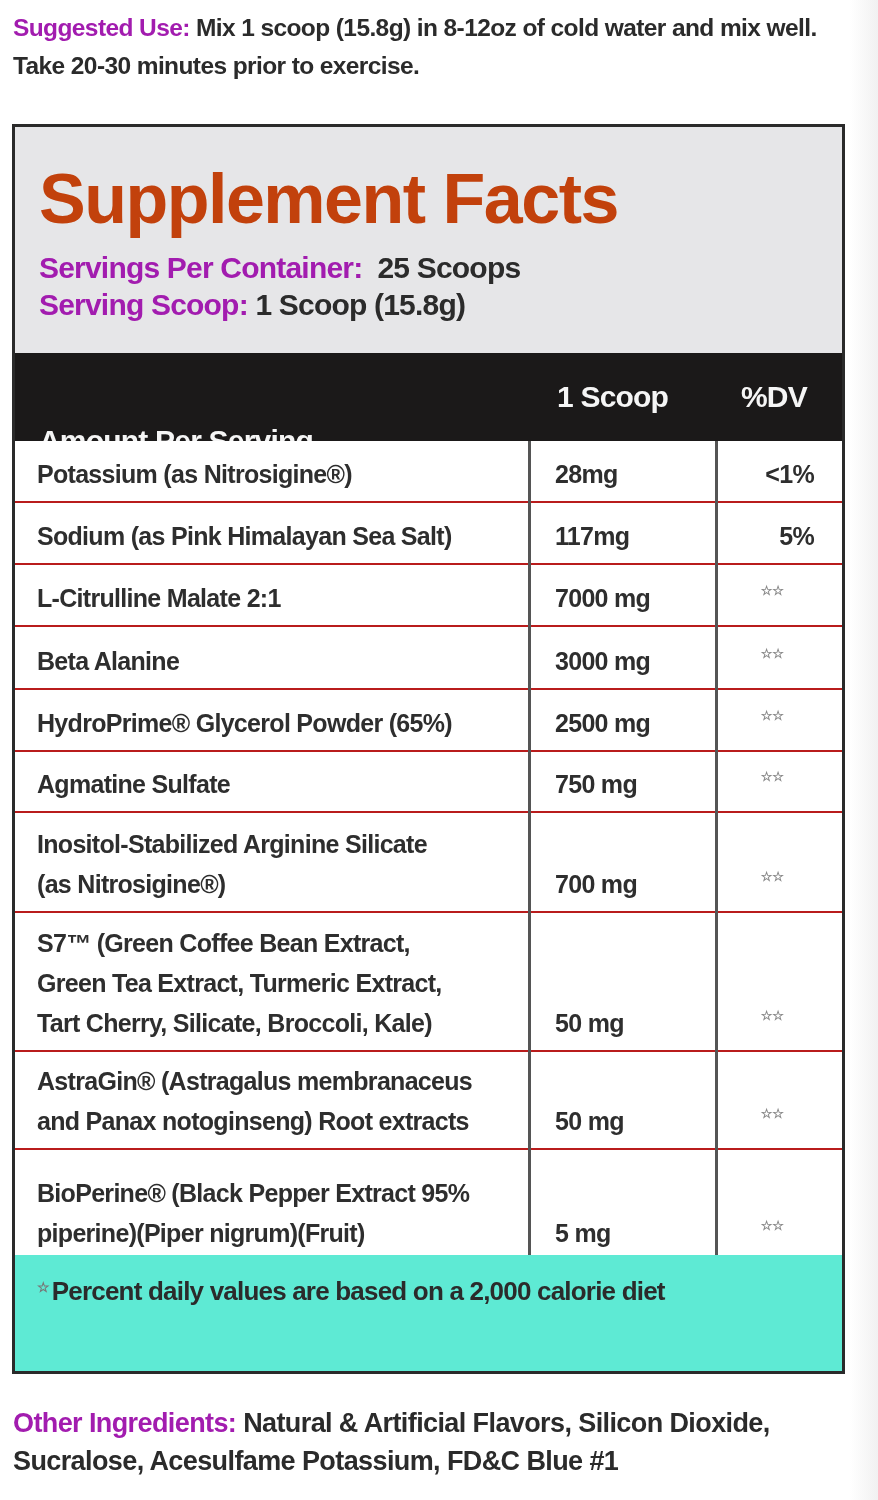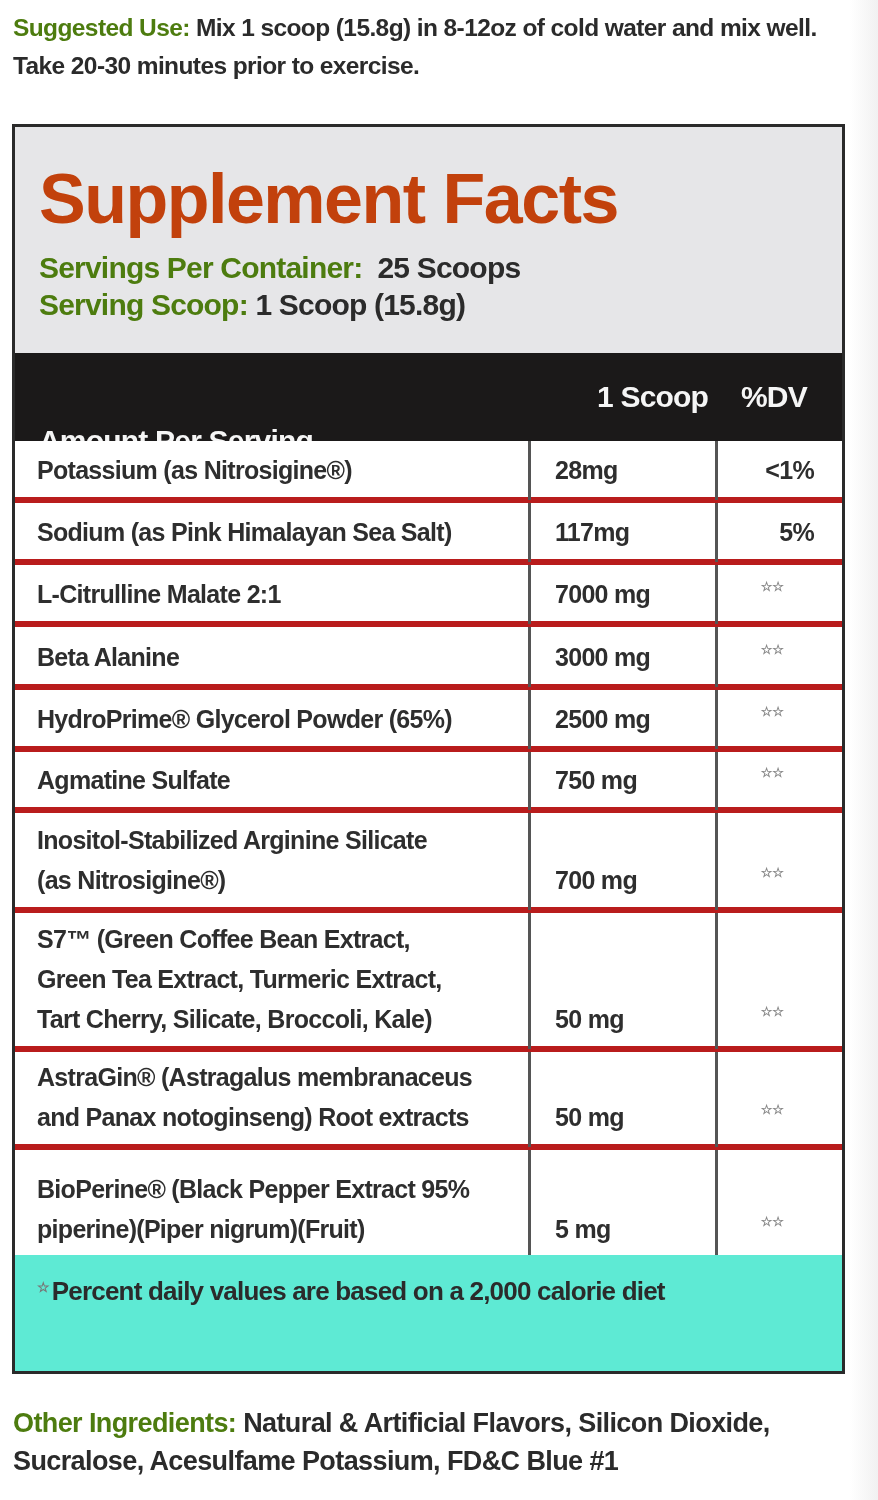--- a/index.html
+++ b/index.html
@@ -3,21 +3,21 @@
   <meta charset="utf-8">
   <style>
     * { box-sizing: border-box; margin: 0; padding: 0; }
     html, body { width: 878px; height: 1500px; overflow: hidden; }
     body {
       background: linear-gradient(to right, #ffffff 0px, #ffffff 850px, #f1f1f1 878px);
       font-family: "Liberation Sans", sans-serif;
       color: #262626;
       position: relative;
     }
-    .red { color: #4d7c0f; }
+    .red { color: #a21caf; }
     .suggested {
       position: absolute; left: 13px; top: 9px; width: 830px;
       font-size: 24.5px; line-height: 38px; font-weight: bold;
       letter-spacing: -0.6px; color: #2b2b2b;
     }
     .facts-box {
       position: absolute; left: 12px; top: 124px; width: 833px; height: 1250px;
       border: 3px solid #2a2a2a;
       background: #e6e6e8;
     }
@@ -33,29 +33,29 @@
     }
     .serving-line.l1 { top: 123px; }
     .serving-line.l2 { top: 160px; }
     .header-bar {
       position: absolute; left: 0; top: 226px; width: 827px; height: 88px;
       background: #1b1919; color: #f5f5f5;
       font-size: 30px; font-weight: bold; letter-spacing: -0.8px;
     }
     .header-bar span { position: absolute; top: 26px; line-height: 36px; }
     .h-name { left: 24px; margin-top: 44px; }
-    .h-amt { left: 542px; margin-left: 40px; }
+    .h-amt { left: 542px; }
     .h-dv { left: 726px; }
     .rows {
       position: absolute; left: 0; top: 314px; width: 827px;
       background: #ffffff;
     }
     .row {
       position: relative; width: 827px;
-      border-bottom: 6px solid #b91c1c;
+      border-bottom: 2px solid #b91c1c;
       font-size: 25px; font-weight: bold; letter-spacing: -0.7px;
       color: #2e2e2e; line-height: 40px;
     }
     .row .c-name {
       position: absolute; left: 22px; bottom: 7px; width: 480px;
       white-space: pre-line;
     }
     .row .c-amt { position: absolute; left: 540px; bottom: 7px; }
     .row .c-dv { position: absolute; right: 28px; bottom: 7px; text-align: right; }
     .row .c-dv.stars {

